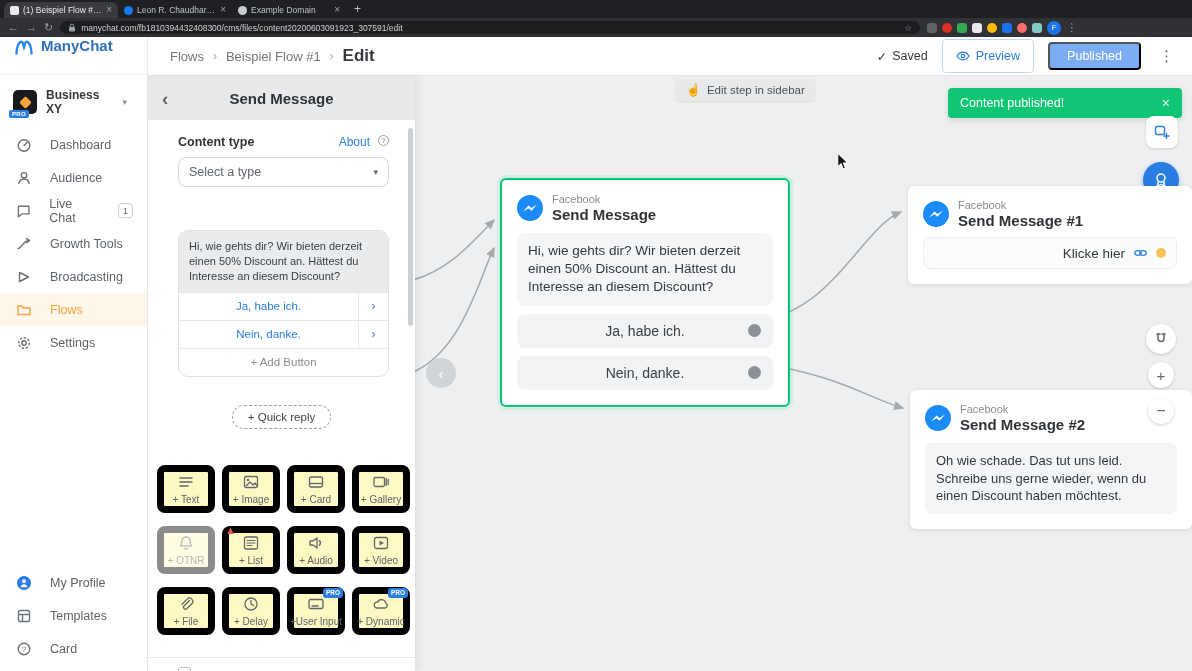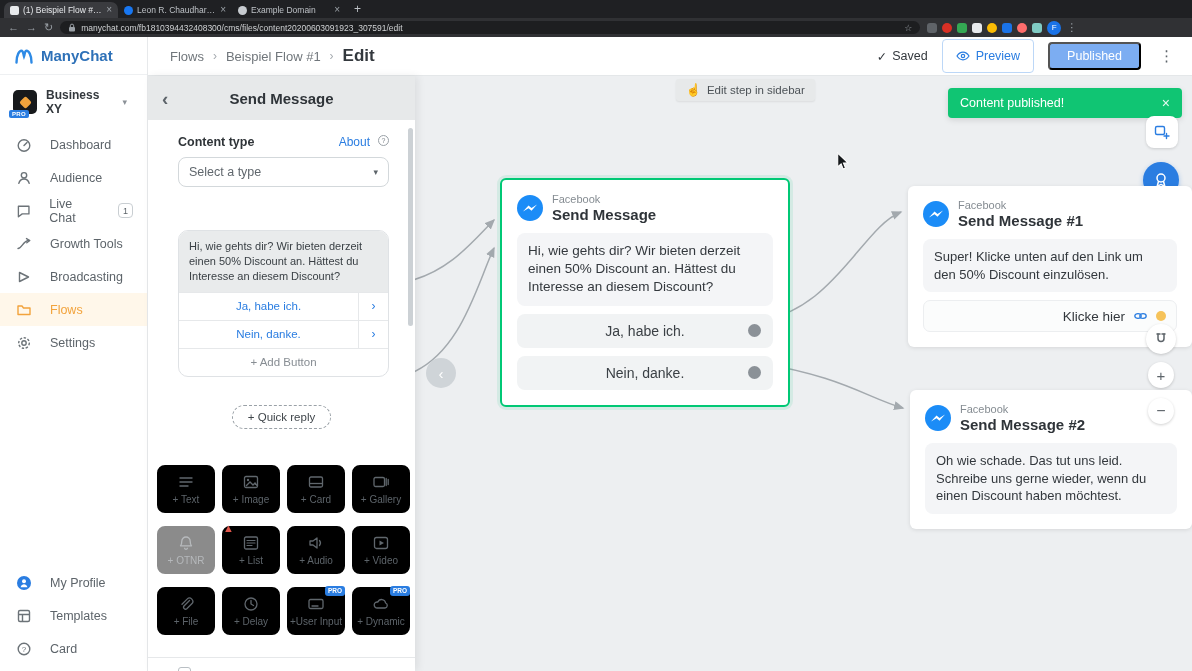--- a/index.html
+++ b/index.html
@@ -23,21 +23,21 @@
   .url{color:#cfd1d3;font-size:8.5px;flex:1;white-space:nowrap;overflow:hidden}
   .star{color:#9aa0a6;font-size:9px;cursor:pointer}
   .exts{display:flex;align-items:center;gap:5px}
   .ext{width:10px;height:10px;border-radius:3px;cursor:pointer}
   .ext.c{border-radius:50%}
   .chravatar{width:14px;height:14px;border-radius:50%;background:#1a73e8;color:#fff;font-size:8px;display:flex;align-items:center;justify-content:center;cursor:pointer}
   .kebab{color:#9aa0a6;font-size:11px;cursor:pointer}
 
   
   .sidebar{position:absolute;left:0;top:37px;width:148px;bottom:0;background:#fff;border-right:1px solid #e7e9eb;display:flex;flex-direction:column;z-index:5}
-  .logo-row{height:38px;border-bottom:1px solid #eef0f2;display:flex;align-items:center;gap:6px;padding-left:13px;flex:0 0 auto}
+  .logo-row{height:38px;border-bottom:1px solid #eef0f2;display:flex;align-items:flex-start;gap:6px;padding-left:13px;flex:0 0 auto}
   .brand{color:#2e71b8;font-size:15px;font-weight:700}
   .account{display:flex;align-items:center;gap:9px;padding:13px 10px 12px 13px;flex:0 0 auto;cursor:pointer}
   .acc-avatar{width:24px;height:24px;border-radius:5px;background:#17191c;position:relative;display:flex;align-items:center;justify-content:center}
   .acc-gem{width:9px;height:9px;background:#f2a33c;transform:rotate(45deg);border-radius:2px}
   .pro{position:absolute;left:-4px;bottom:-4px;background:#2a7de1;color:#fff;font-size:6px;font-weight:700;padding:1px 3px;border-radius:2px;letter-spacing:.3px}
   .acc-name{font-size:12px;font-weight:700;color:#33383d;flex:1}
   .acc-chev{color:#8b9197;font-size:9px;margin-right:10px}
   .nav-item{height:33px;display:flex;align-items:center;gap:18px;padding-left:16px;color:#5d646a;font-size:12.5px;cursor:pointer;flex:0 0 auto}
   .nav-item.active{color:#f2a33c;background:#fff7ea}
   .nav-item.active .nav-label{color:#f2a33c}
@@ -69,21 +69,21 @@
   .pselect{margin:6px 26px 0 30px;height:30px;border:1px solid #d3d8db;border-radius:8px;display:flex;align-items:center;justify-content:space-between;padding:0 10px;font-size:12.5px;color:#60676d;background:#fff;cursor:pointer}
   .selchev{color:#5d646a;font-size:9px}
   .pcard{margin:43px 26px 0 30px;border:1px solid #dfe2e5;border-radius:10px;overflow:hidden}
   .pbubble{background:#e9ebec;padding:8px 10px;font-size:11px;color:#3a4045;line-height:1.35}
   .prow{display:flex;height:28px;border-top:1px solid #e6e8ea}
   .prow-label{flex:1;display:flex;align-items:center;justify-content:center;color:#2a7de1;font-size:11.5px;cursor:pointer}
   .prow-arrow{width:30px;border-left:1px solid #e6e8ea;display:flex;align-items:center;justify-content:center;color:#2a7de1;font-size:12px;cursor:pointer}
   .paddbtn{height:28px;border-top:1px solid #e6e8ea;display:flex;align-items:center;justify-content:center;color:#878d93;font-size:11.5px;cursor:pointer}
   .qreply{margin:28px auto 0;width:max-content;padding:5px 15px;border:1px dashed #9aa1a7;border-radius:15px;font-size:11.5px;color:#3f454a;cursor:pointer}
   .pgrid{display:grid;grid-template-columns:repeat(4,58px);gap:13px 7px;padding-left:9px;margin-top:36px}
-  .gbtn{width:58px;height:48px;border:5px solid #000000;border-radius:8px;display:flex;flex-direction:column;align-items:center;justify-content:center;gap:3px;position:relative;background:#000000;cursor:pointer}
+  .gbtn{width:58px;height:48px;border:7px solid #000000;border-radius:8px;display:flex;flex-direction:column;align-items:center;justify-content:center;gap:3px;position:relative;background:#fef9c3;cursor:pointer}
   .gbtn.disabled{opacity:.45}
   .glabel{font-size:10px;color:#5d646a;white-space:nowrap}
   .probadge{position:absolute;top:-6px;right:-5px;background:#2a7de1;color:#fff;font-size:6.5px;font-weight:700;padding:1.5px 3px;border-radius:3px}
   .alerttri{position:absolute;top:-8px;left:-4px;color:#e2574c;font-size:11px;line-height:1}
   .pdivider{margin-top:22px;border-top:1px solid #e6e8ea}
   .pcheckrow{display:flex;align-items:center;gap:8px;padding:9px 0 0 30px}
   .pcheck{width:13px;height:13px;border:1px solid #b9bfc4;border-radius:3px;background:#fff}
   .pscroll{position:absolute;right:2px;top:8px;width:5px;height:198px;border-radius:3px;background:#ccd1d5}
 
   
@@ -341,21 +341,20 @@
       <div class="node-head">
         <svg width="26" height="26" viewBox="0 0 26 26">
             <circle cx="13" cy="13" r="13" fill="#1b8cf7"></circle>
             <path d="M6 16.5 L11.5 10.5 L14.5 13 L20 9.5 L14.5 15.8 L11.5 13.2 Z" fill="#fff"></path>
           </svg>
         <div>
           <div class="plat">Facebook</div>
           <div class="ntitle">Send Message #1</div>
         </div>
       </div>
-      <div class="nmsg" style="font-size:13px">Super! Klicke unten auf den Link um den 50% Discount einzulösen.</div>
       <div class="nbtn1">
         <span>Klicke hier</span>
         <svg width="15" height="12" viewBox="0 0 15 12">
             <ellipse cx="5" cy="6" rx="3.2" ry="2.4" stroke="#2a7de1" stroke-width="1.3" fill="none"></ellipse>
             <ellipse cx="10" cy="6" rx="3.2" ry="2.4" stroke="#2a7de1" stroke-width="1.3" fill="none"></ellipse>
           </svg>
         <span class="ydot"></span>
       </div>
     </div>
 

